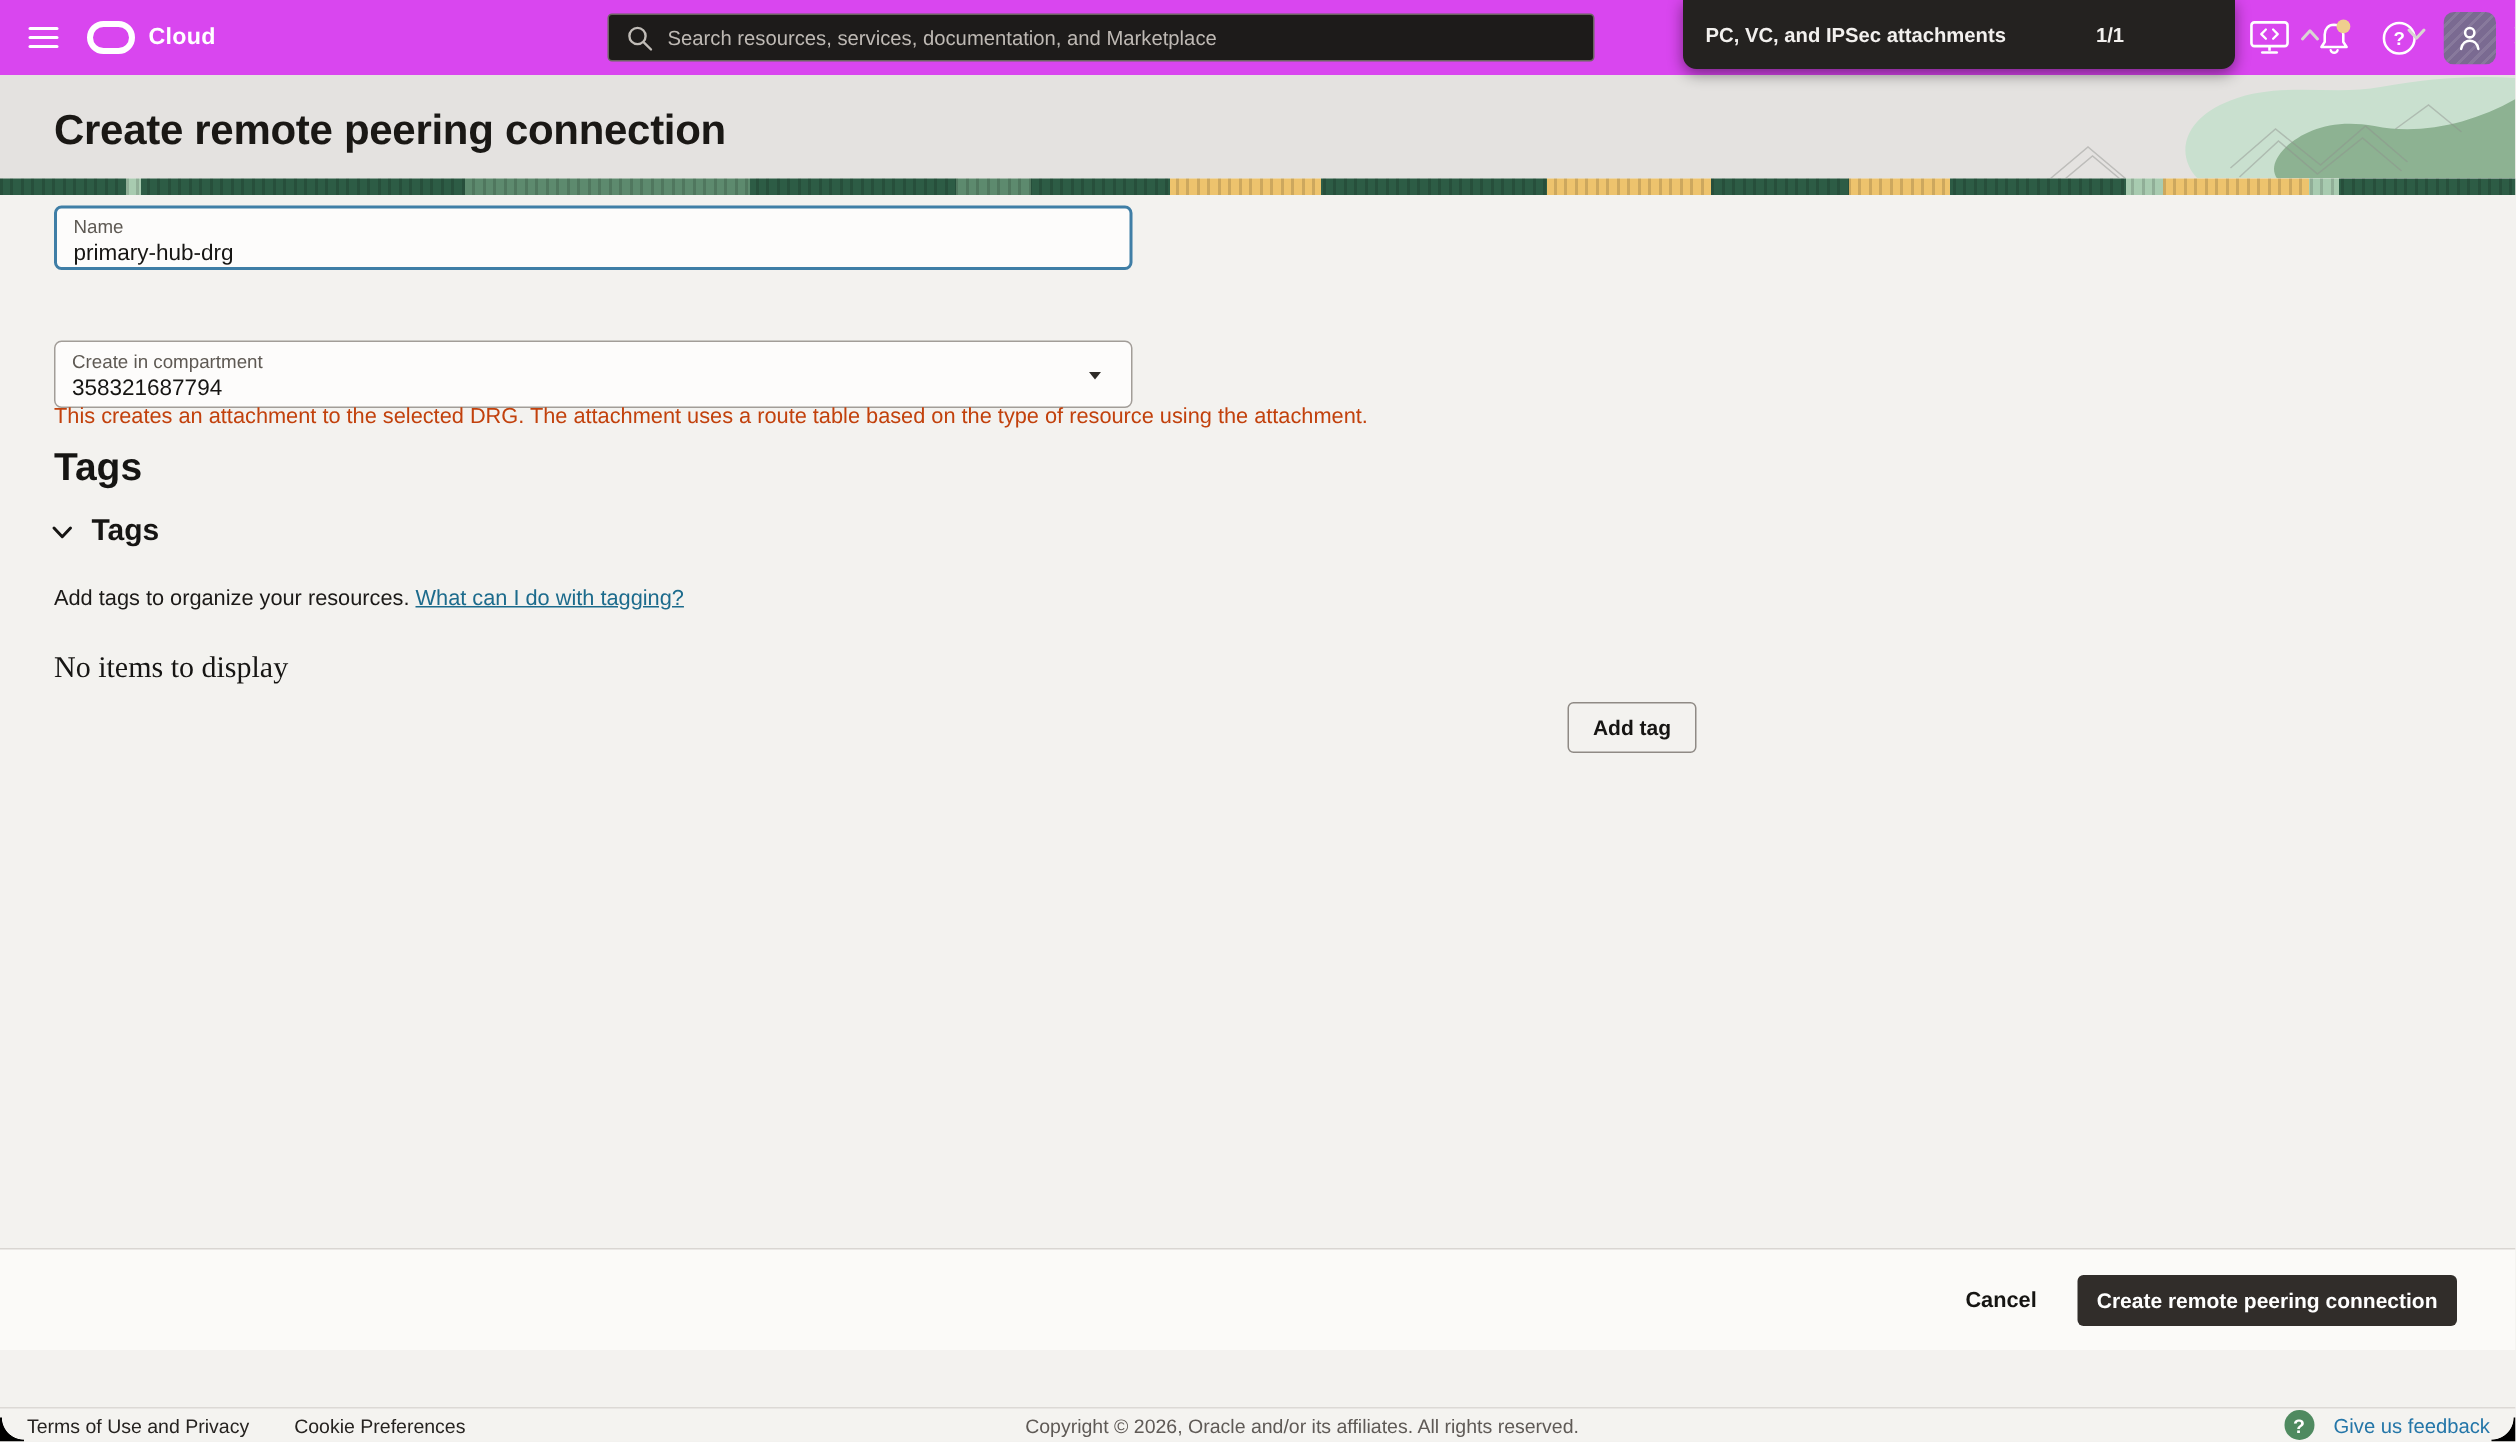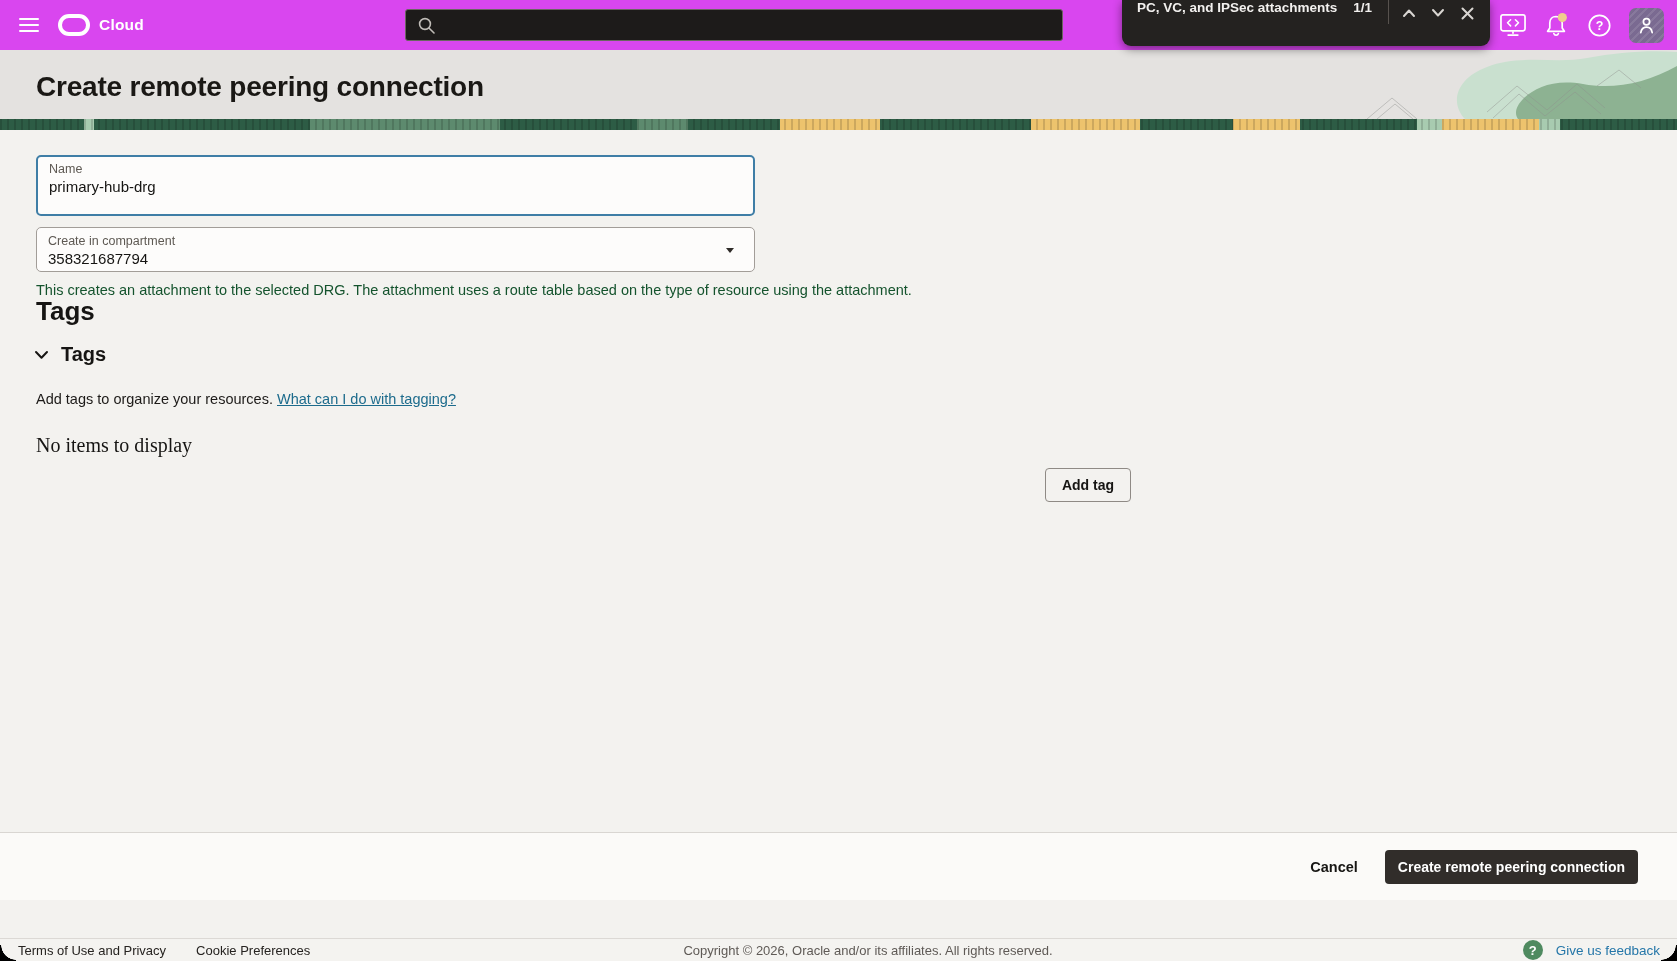--- a/index.html
+++ b/index.html
@@ -36,21 +36,21 @@
   .avatar {
     width:35px; height:35px; border-radius:7px; background:#7a6a91;
     background-image:repeating-linear-gradient(135deg, rgba(255,255,255,.10) 0 2px, rgba(255,255,255,0) 2px 6px);
     display:flex; align-items:center; justify-content:center; cursor:pointer;
   }
   
   .findbar {
     position:absolute; left:1122px; top:0; width:368px; height:46px;
     background:#242220; border-radius:0 0 9px 9px; z-index:6;
     box-shadow:0 3px 10px rgba(0,0,0,.45);
-    display:flex; padding:0 15px;
+    display:flex; align-items:center; padding:0 15px;gap:44px;
   }
   .findbar .query { color:#f2f0ee; font-size:13.5px; font-weight:bold; white-space:nowrap; }
   .findbar .matches { color:#f2f0ee; font-size:13.5px; font-weight:bold; margin-left:16px; }
   .findbar .divider { width:1px; height:24px; background:#57524e; margin:0 13px 0 16px; }
   .find-btn { width:26px; height:26px; display:flex; align-items:center; justify-content:center; cursor:pointer; }
   
   .header-band {
     position:absolute; left:0; top:50px; width:1677px; height:69px;
     background:#e4e2e0; overflow:hidden;
   }
@@ -71,29 +71,29 @@
         #2d5c45 68%, #2d5c45 73.5%, #edc36d 73.5%, #edc36d 77.5%,
         #2d5c45 77.5%, #2d5c45 84.5%, #a8cbb0 84.5%, #a8cbb0 86%,
         #edc36d 86%, #edc36d 91.8%, #a8cbb0 91.8%, #a8cbb0 93%,
         #2d5c45 93%, #2d5c45 100%);
   }
   
   .content { position:absolute; left:0; top:130px; width:1677px; height:740px; background:#f3f2ef; }
   .field {
     position:absolute; left:36px; width:719px; background:#fdfcfb; border-radius:5px; padding:5px 11px;
   }
-  .field-name { top:25px; height:61px; border:2px solid #3f7ea6; }
+  .field-name { top:7px; height:43px; border:2px solid #3f7ea6; }
   .field-comp { top:81px; height:45px; border:1px solid #a29d98; padding-top:6px;margin-top:16px; }
   .field .flabel { font-size:12.5px; color:#5e5953; line-height:15px; }
   .field .fvalue { font-size:15px; color:#161513; line-height:18px; margin-top:1px; }
   .select-caret {
     position:absolute; right:20px; top:20px; width:0; height:0;
     border-left:4.5px solid transparent; border-right:4.5px solid transparent; border-top:5.5px solid #2f2b28;
   }
-  .desc { position:absolute; left:36px; top:140px; font-size:14.5px; color:#14532d;margin-top:12px; }
+  .desc { position:absolute; left:36px; top:140px; font-size:14.5px; color:#c2410c; }
   .tags-h2 { position:absolute; left:36px; top:166px; font-size:26px; font-weight:bold; color:#161513; }
   .panel-row { position:absolute; left:34px; top:213px; display:flex; align-items:center; cursor:pointer; }
   .panel-row .plabel { font-size:20px; font-weight:bold; color:#161513; margin-left:12px; }
   .hint-row { position:absolute; left:36px; top:261px; font-size:14.5px; color:#1c1a18; }
   .hint-row a { color:#1c6b8c; text-decoration:underline; cursor:pointer; }
   .empty-msg { position:absolute; left:36px; top:304px; font-family:"Liberation Serif","DejaVu Serif",serif; font-size:20px; color:#161513; }
   .add-tag-btn {
     position:absolute; left:1045px; top:338px; width:86px; height:34px;
     background:transparent; border:1px solid #8f8a85; border-radius:4px;
     font-size:14px; font-weight:bold; color:#161513; cursor:pointer;
@@ -143,20 +143,21 @@
       <span></span>
     </div>
   <div class="oracle-logo"></div>
   <div class="brand">Cloud</div>
 
   <div class="searchbox">
     <svg width="17" height="17" viewBox="0 0 17 17">
       <circle cx="7" cy="7" r="5.4" fill="none" stroke="#c0bcb7" stroke-width="1.6"></circle>
       <line x1="11.2" y1="11.2" x2="16" y2="16" stroke="#c0bcb7" stroke-width="1.6" stroke-linecap="round"></line>
     </svg>
+    <input type="text" placeholder="Search resources, services, documentation, and Marketplace" style="">
   </div>
 
   <div class="topbar-right">
     <div class="tb-icon-btn">
       <svg width="27" height="24" viewBox="0 0 27 24">
         <rect x="1" y="1.5" width="25" height="16.5" rx="2" fill="none" stroke="#fff" stroke-width="1.8"></rect>
         <path d="M11 6.5 L7.8 9.7 L11 12.9" fill="none" stroke="#fff" stroke-width="1.6" stroke-linecap="round" stroke-linejoin="round"></path>
         <path d="M16 6.5 L19.2 9.7 L16 12.9" fill="none" stroke="#fff" stroke-width="1.6" stroke-linecap="round" stroke-linejoin="round"></path>
         <line x1="13.5" y1="18.5" x2="13.5" y2="21.2" stroke="#fff" stroke-width="1.8"></line>
         <line x1="8.5" y1="22.4" x2="18.5" y2="22.4" stroke="#fff" stroke-width="1.8" stroke-linecap="round"></line>

